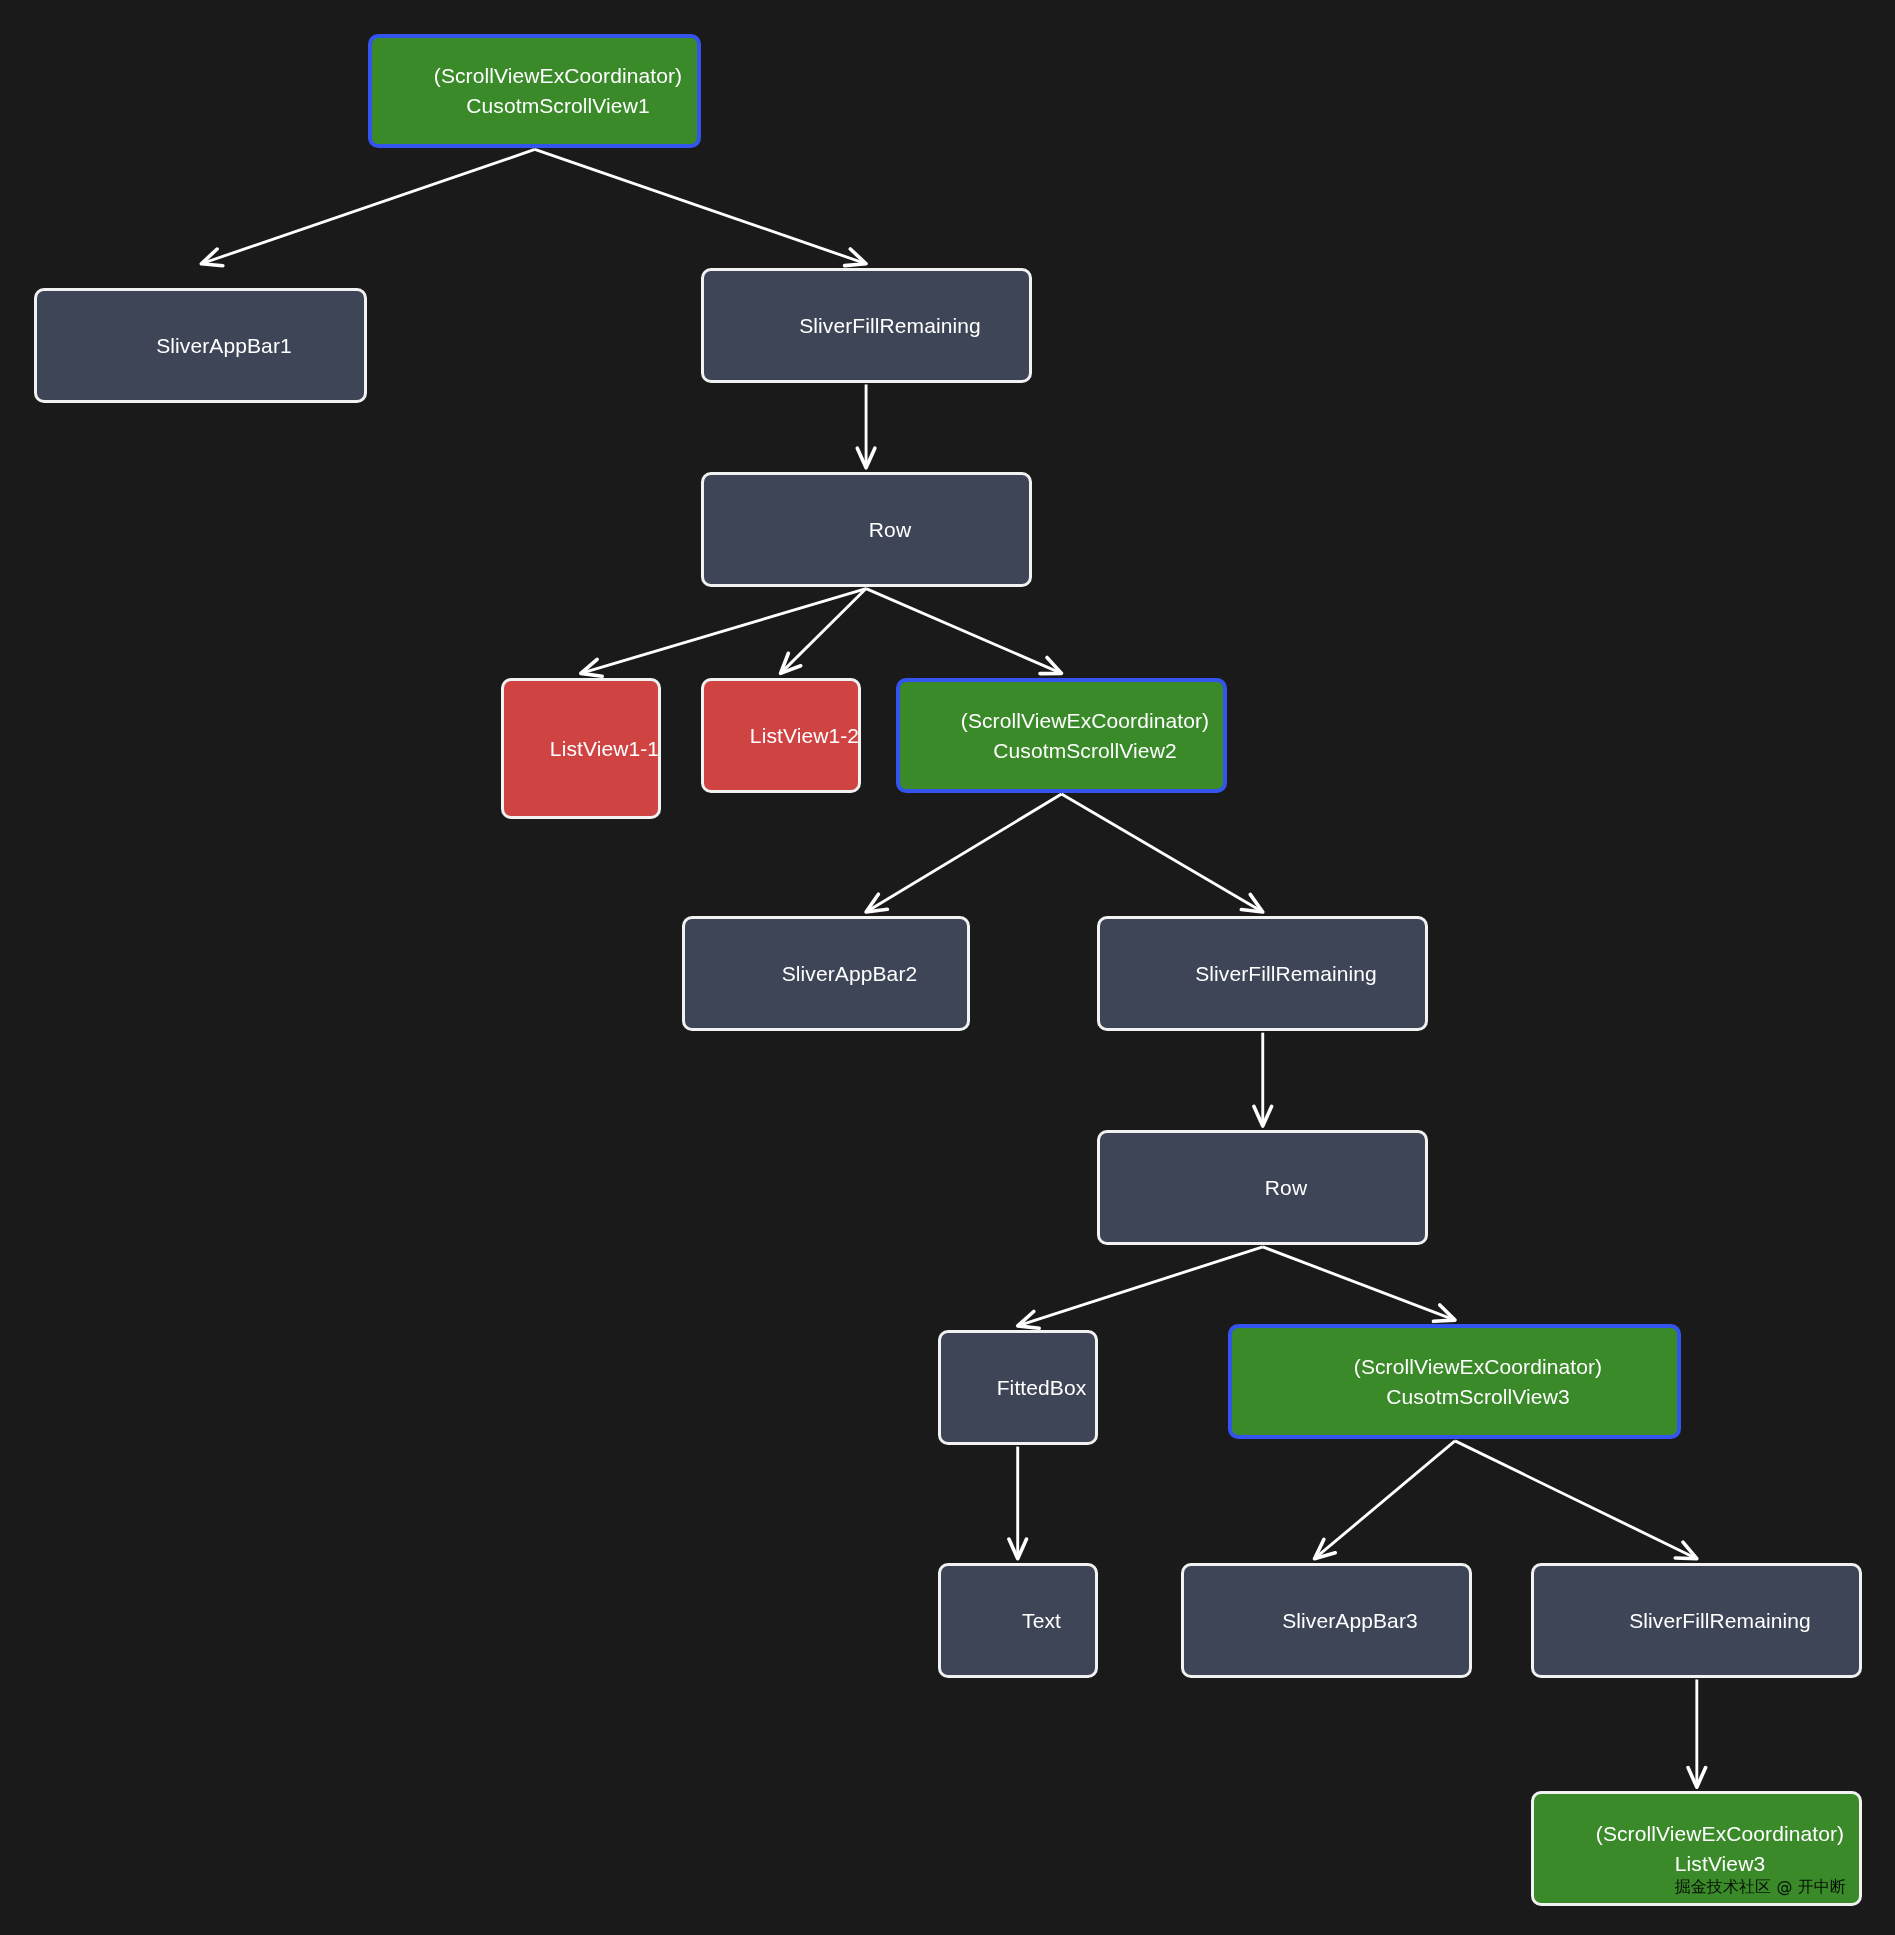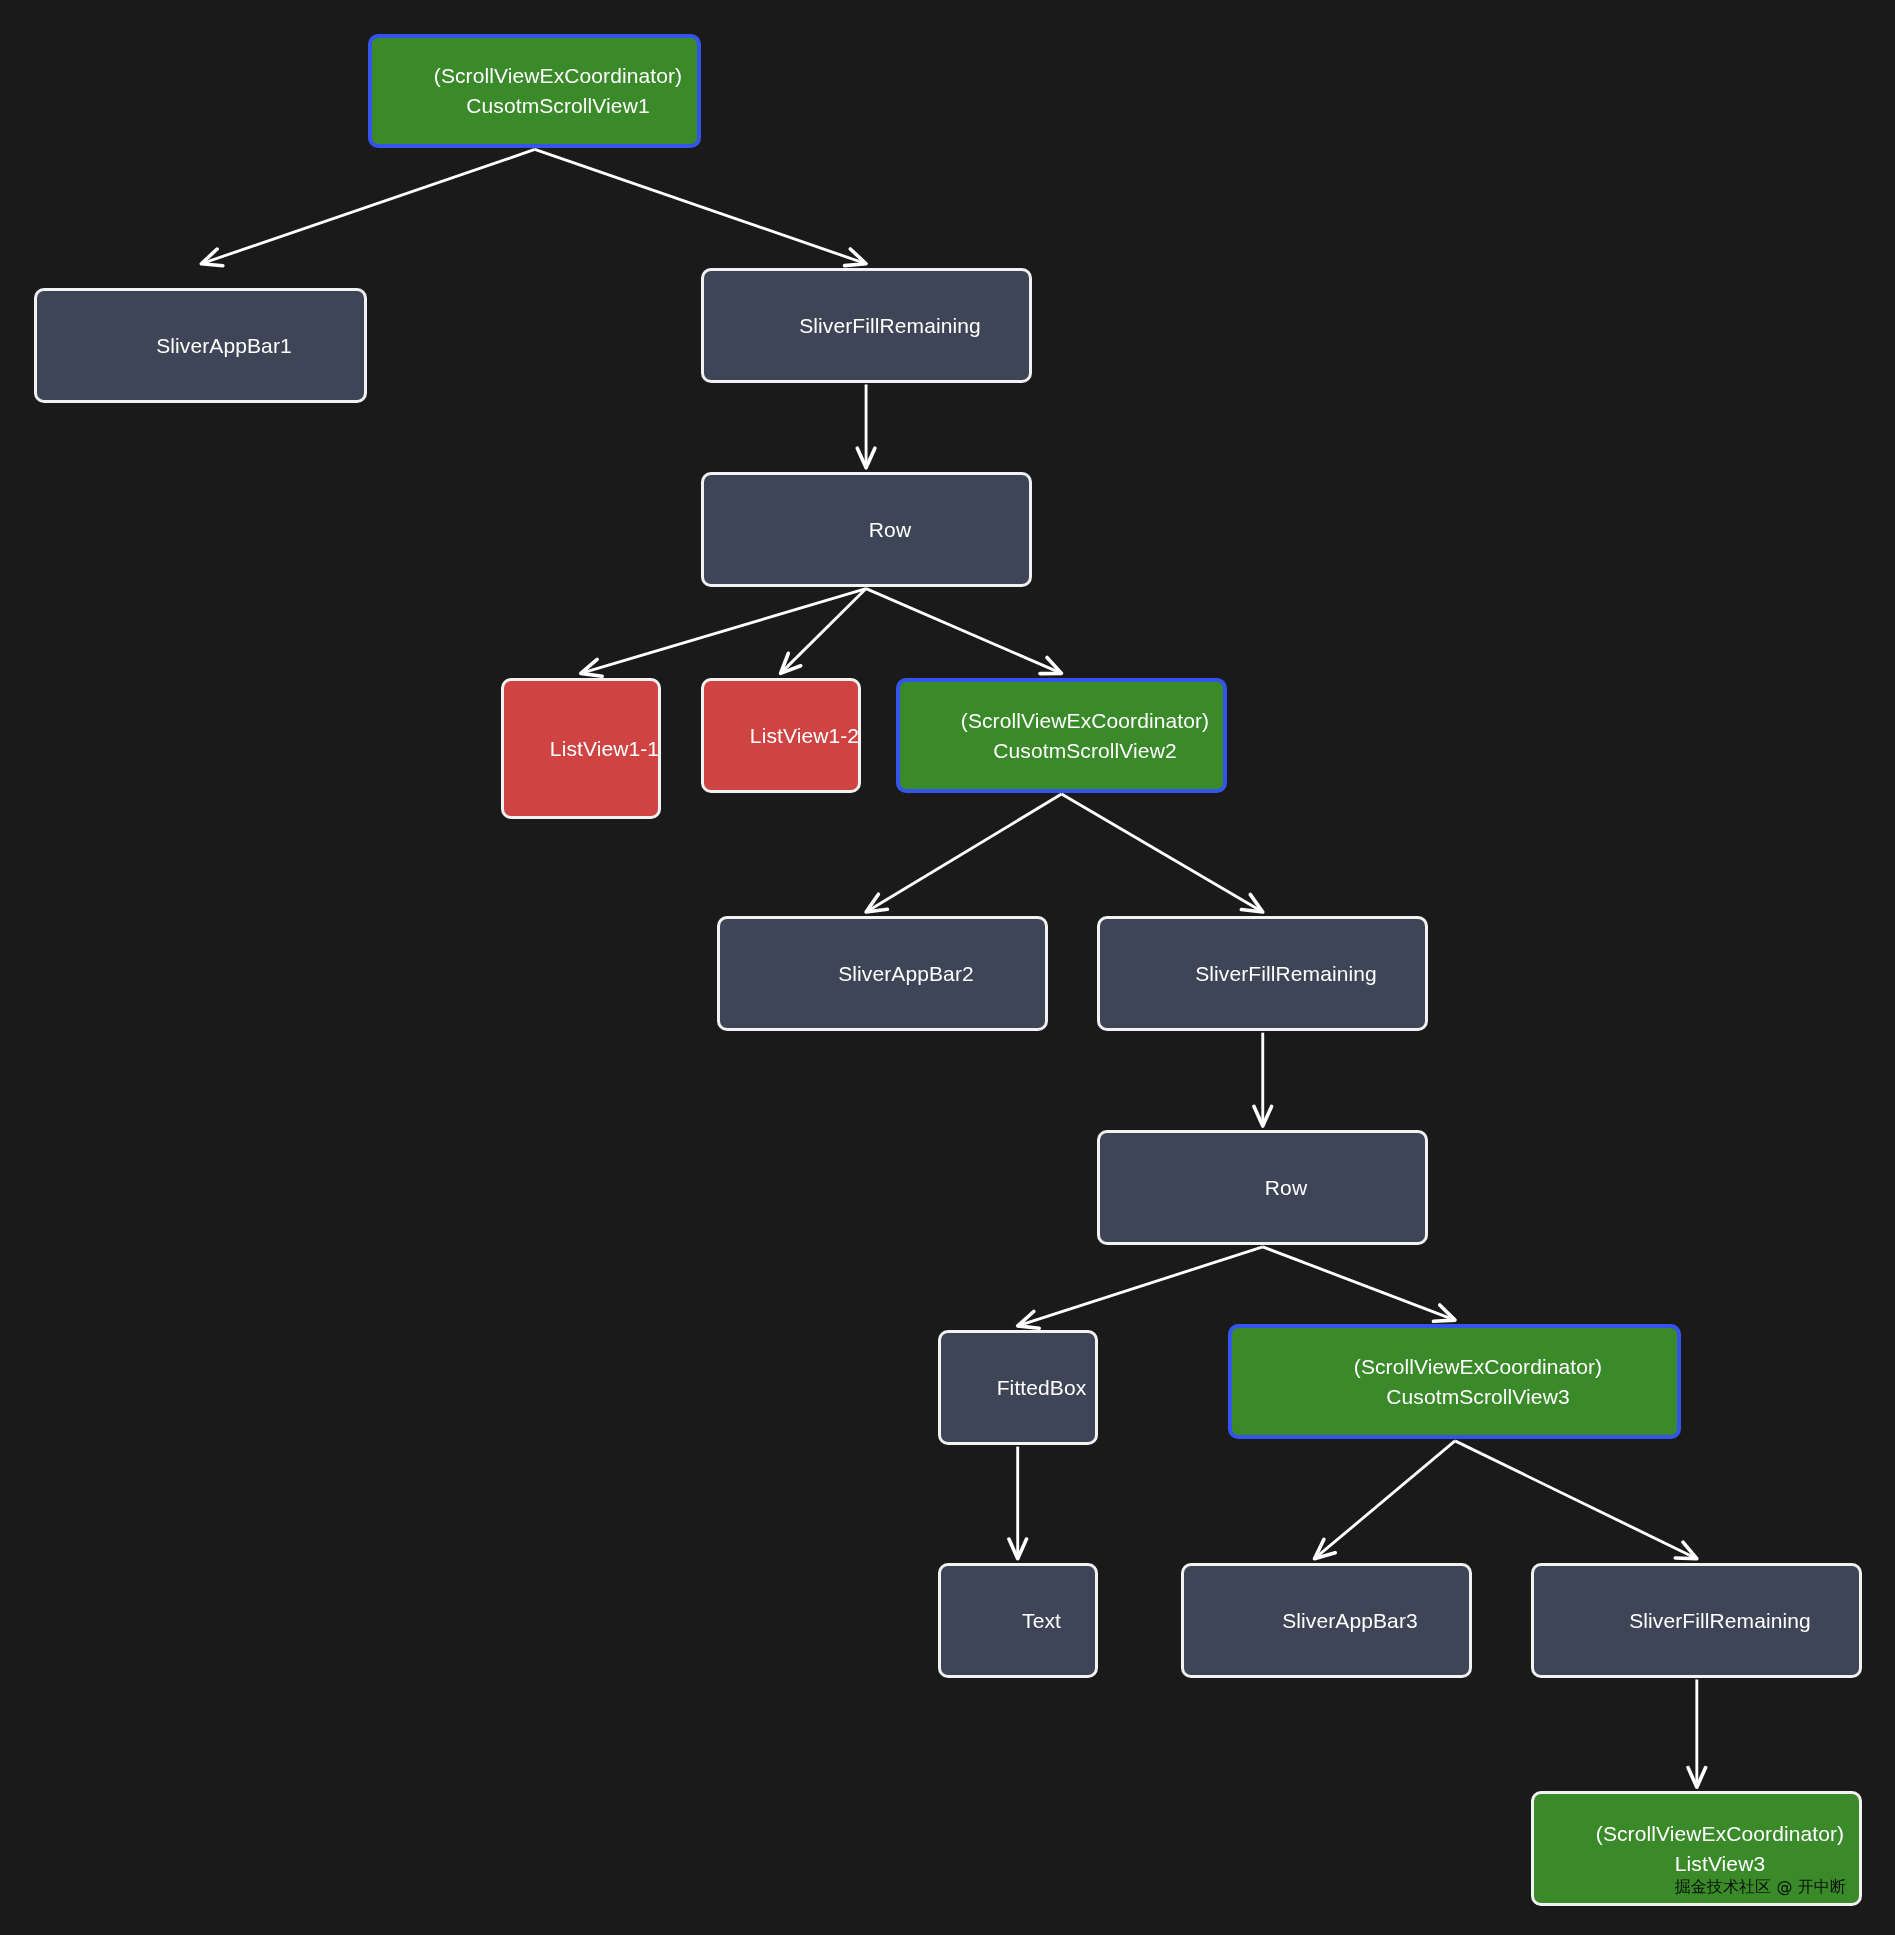--- a/index.html
+++ b/index.html
@@ -156,21 +156,21 @@
       <div class="node red" style="left: 501px; top: 678px; width: 160px; height: 141px;">
         <span class="node-line">ListView1-1</span>
       </div>
       <div class="node red" style="left: 701px; top: 678px; width: 160px; height: 115px; justify-content: center;">
         <span class="node-line">ListView1-2</span>
       </div>
       <div class="node green-blue" style="left: 896px; top: 678px; width: 331px; height: 115px;">
         <span class="node-line">(ScrollViewExCoordinator)</span>
         <span class="node-line sub">CusotmScrollView2</span>
       </div>
-      <div class="node gray" style="left: 717px; top: 916px; width: 331px; height: 115px;">
+      <div class="node gray" style="left: 682px; top: 916px; width: 288px; height: 115px;">
         <span class="node-line">SliverAppBar2</span>
       </div>
       <div class="node gray" style="left: 1097px; top: 916px; width: 331px; height: 115px;">
         <span class="node-line">SliverFillRemaining</span>
       </div>
       <div class="node gray" style="left: 1097px; top: 1130px; width: 331px; height: 115px;">
         <span class="node-line">Row</span>
       </div>
       <div class="node gray" style="left: 938px; top: 1330px; width: 160px; height: 115px;">
         <span class="node-line">FittedBox</span>

